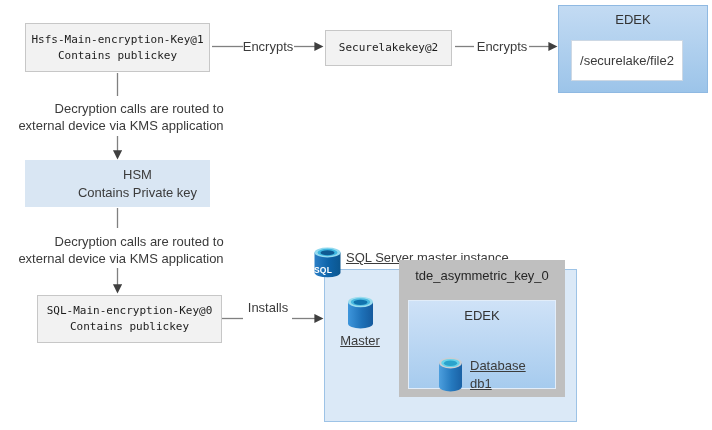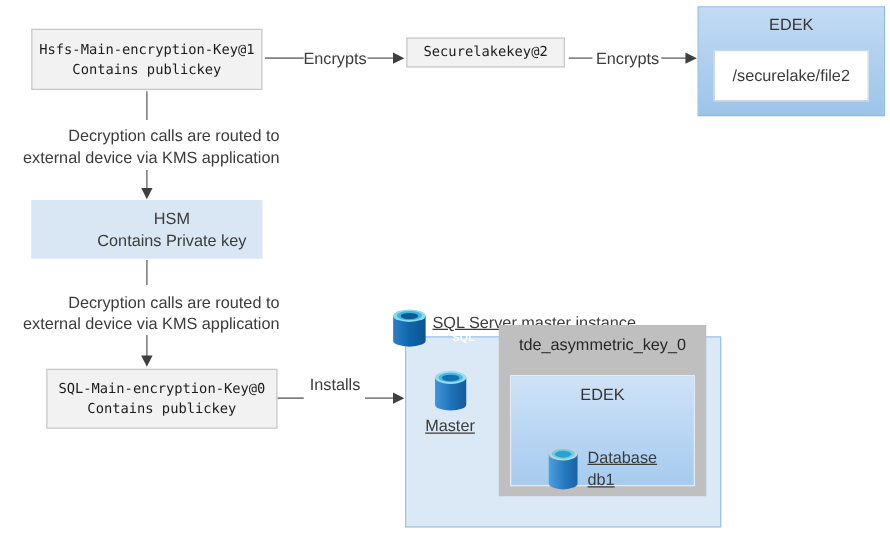--- a/index.html
+++ b/index.html
@@ -42,21 +42,21 @@
     background:linear-gradient(#C3DBF3,#9CC4E9);
     border:1px solid #8FB9E2;
     box-sizing:border-box;
   }
   .edekfile .title{
     margin-top:6px;text-align:center;
     font-size:13px;color:#333;
   }
   .edekfile .inner{
     position:absolute;left:12px;top:34px;
-    width:124px;height:41px;
+    width:112px;height:41px;
     background:#ffffff;border:1px solid #CDD8E4;
     display:flex;align-items:center;justify-content:center;
     font-size:13px;color:#3b3b3b;box-sizing:border-box;
   }
   
   .serverbox{
     position:absolute;
     background:#DBE9F7;
     border:1.5px solid #9DC3E6;
     box-sizing:border-box;
@@ -91,21 +91,20 @@
     font-size:13px;color:#3b3b3b;white-space:nowrap;
   }
   .lbl{font-size:13px;color:#3b3b3b;text-decoration:underline;}
   .dbtext{line-height:18px;}
   .sqlicon-text{
     position:absolute;left:0;right:2px;bottom:3px;
     text-align:left;color:#fff;
     font-size:8.5px;font-weight:bold;
     font-family:"Liberation Sans",sans-serif;
     letter-spacing:0.2px;
-    margin-left:48px;
   }
   svg.overlay{position:absolute;left:0;top:0;pointer-events:none;}
 </style>
 </head>
 <body>
 
 <div class="canvas">
 
   <svg class="overlay" width="712" height="430" viewBox="0 0 712 430">
     <defs>
@@ -127,21 +126,21 @@
     </g>
   </svg>
 
   <div class="keybox" style="left:25px;top:23px;width:185px;height:49px;">
     <span>Hsfs-Main-encryption-Key@1</span>
     <span>Contains publickey</span>
   </div>
 
   <span class="edge-label" style="left:268px;top:39px;">Encrypts</span>
 
-  <div class="keybox" style="left:325px;top:30px;width:127px;height:24px;">
+  <div class="keybox" style="left:325px;top:30px;width:127px;height:36px;">
     <span>Securelakekey@2</span>
   </div>
 
   <span class="edge-label" style="left:502px;top:39px;">Encrypts</span>
 
   <div class="edekfile" style="left:558px;top:5px;width:150px;height:88px;">
     <div class="title">EDEK</div>
     <div class="inner">/securelake/file2</div>
   </div>
 

